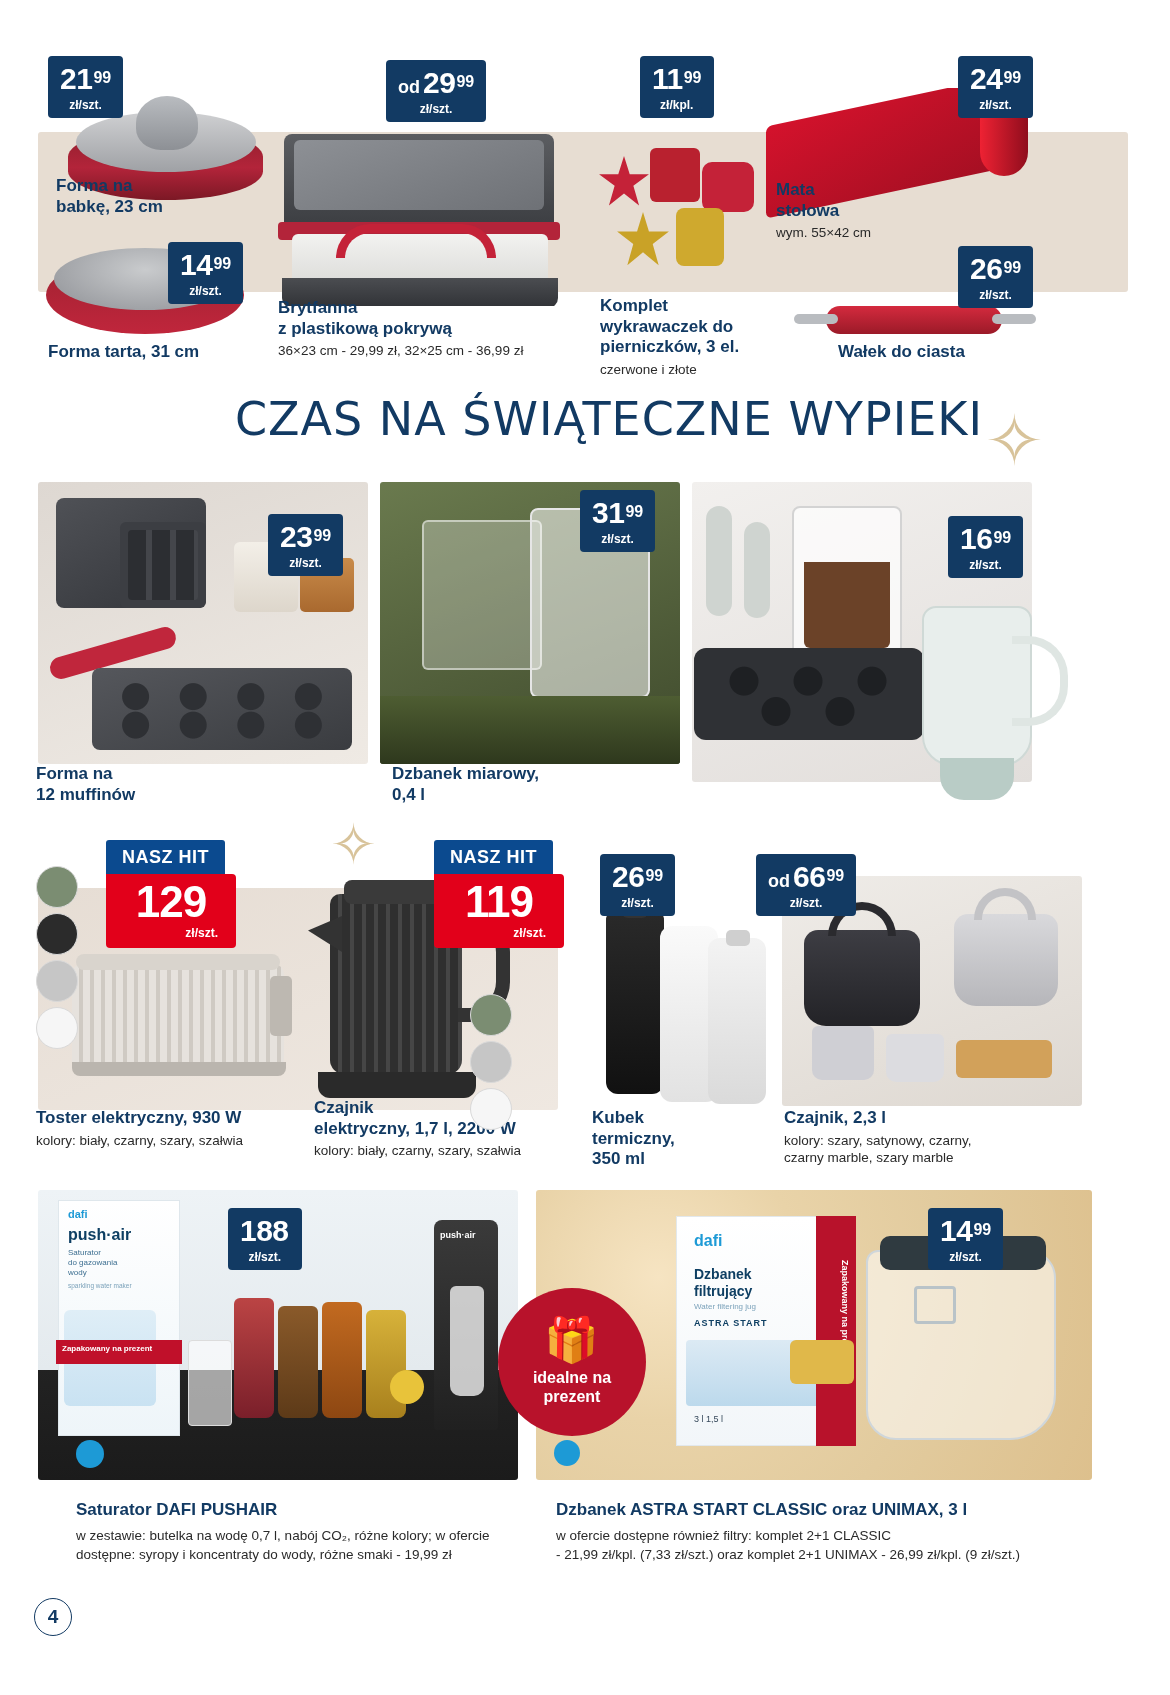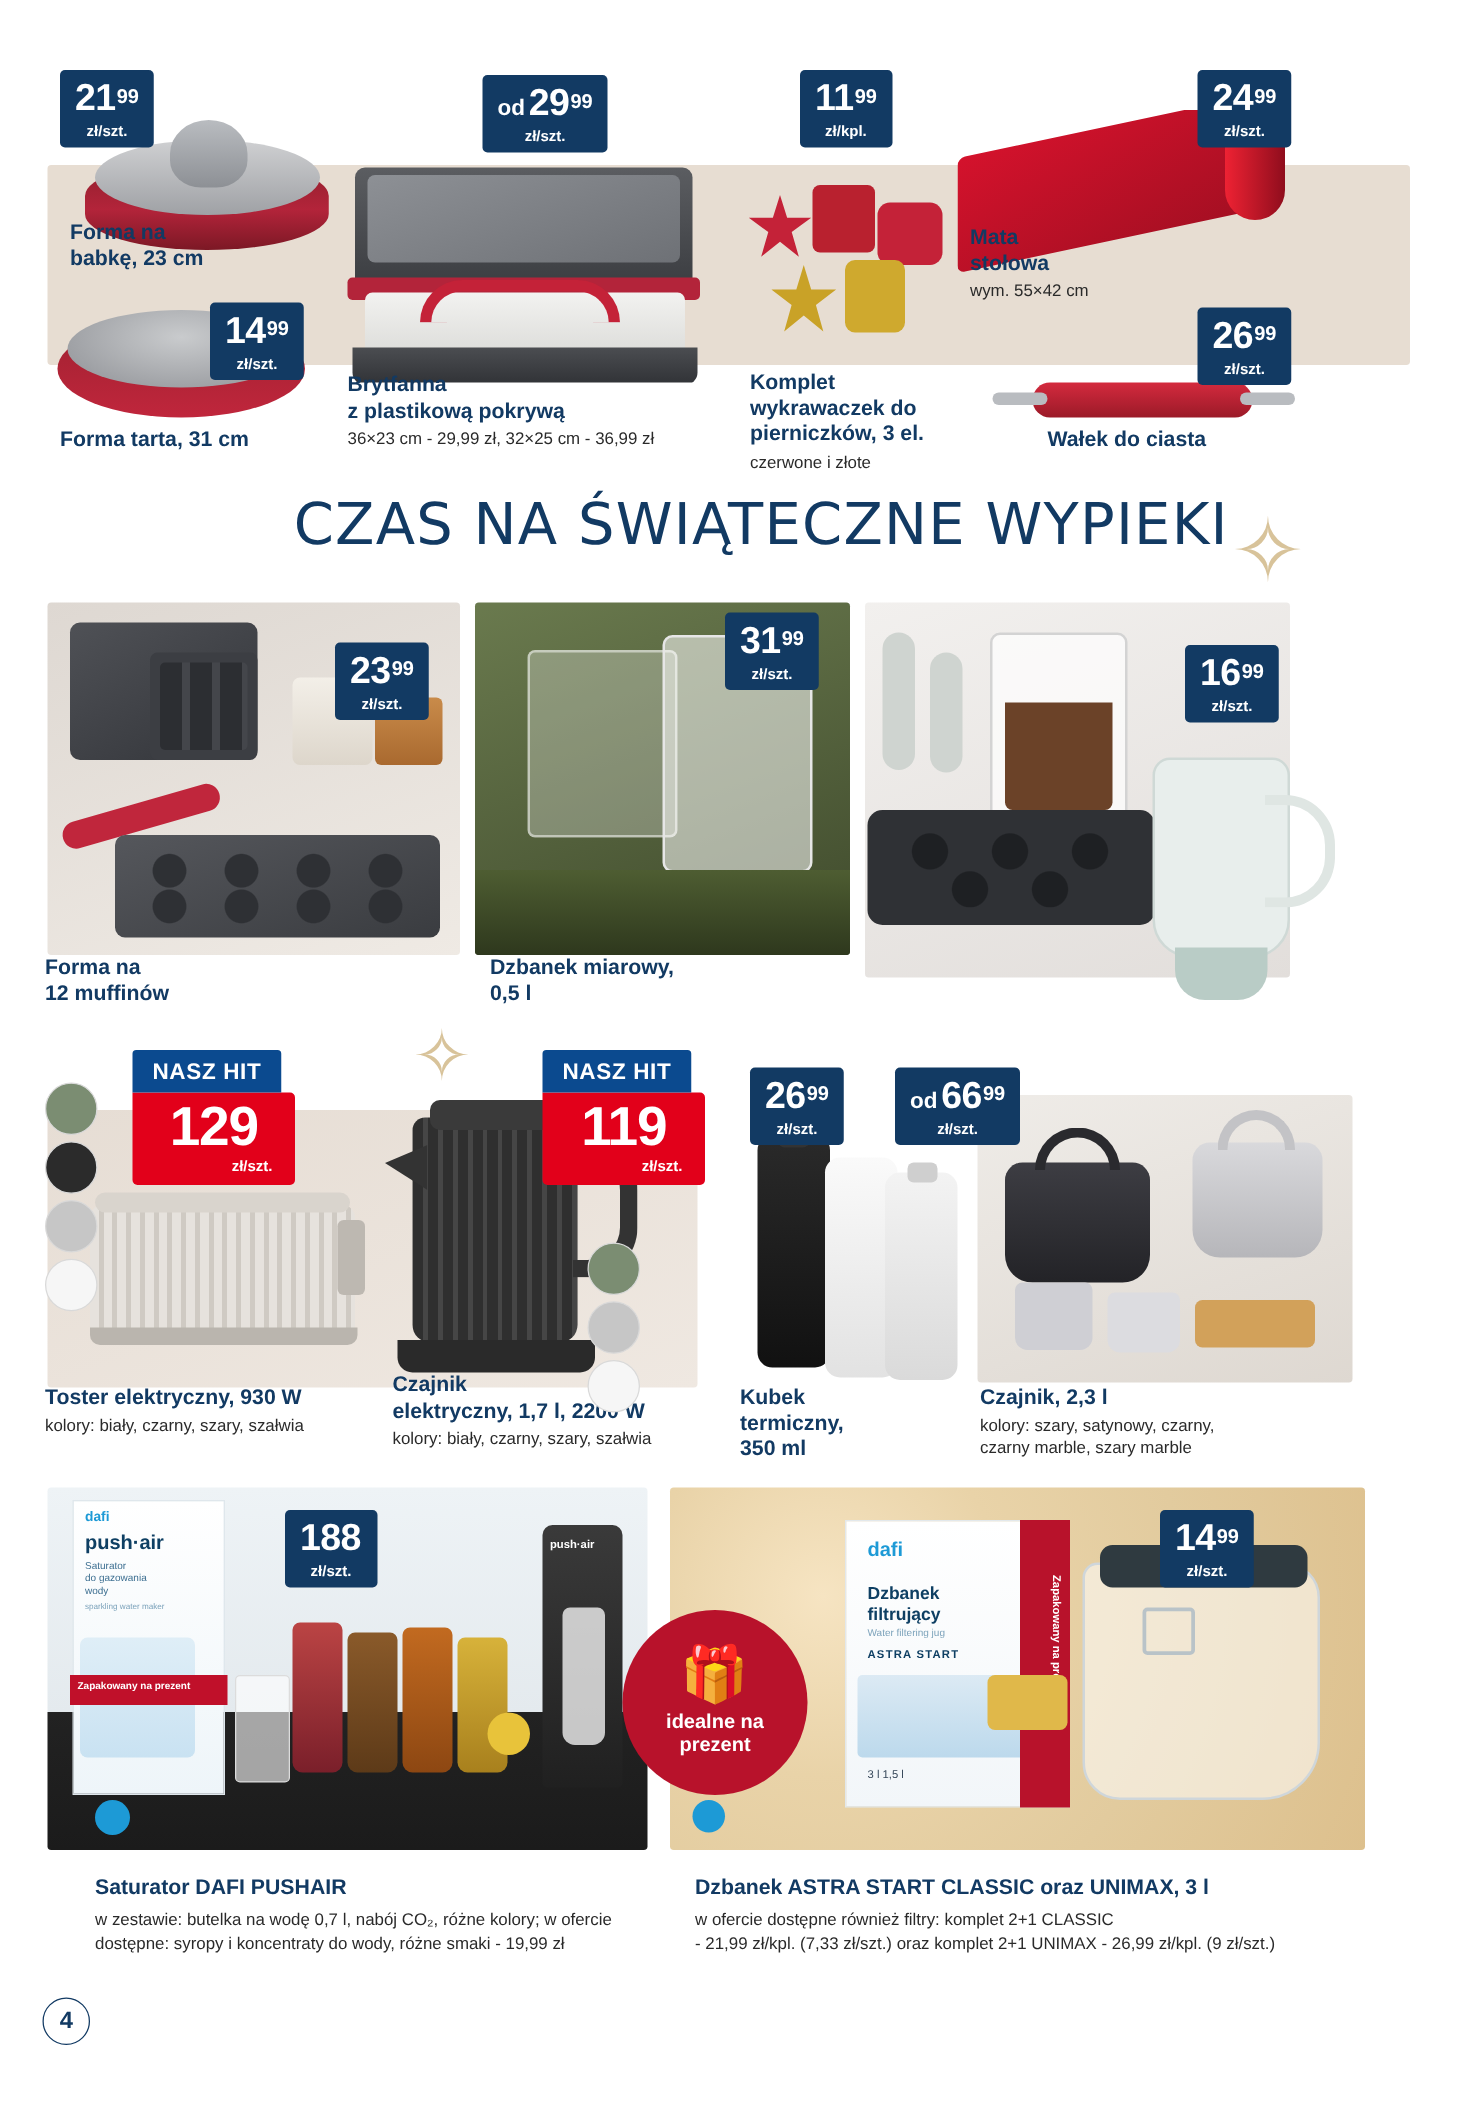--- a/index.html
+++ b/index.html
@@ -305,21 +305,21 @@
     <div><span class="main">16</span><span class="cents">99</span></div>
     <div class="unit">zł/szt.</div>
   </div>
 
   <div class="caption" style="left:36px; top:764px; width:220px;">
     <div class="title" style="white-space:pre-line;">Forma na
 12 muffinów</div>
   </div>
   <div class="caption" style="left:392px; top:764px; width:230px;">
     <div class="title" style="white-space:pre-line;">Dzbanek miarowy,
-0,5 l</div>
+0,4 l</div>
   </div>
 
   <div class="sparkle" style="left:330px; top:812px; font-size:56px;">✧</div>
 
   <div class="photo" style="left:38px; top:888px; width:520px; height:222px; background:linear-gradient(160deg,#e6ddd4,#efe8e1);border-radius:3px;"></div>
 
   <div class="swatches" style="left:36px; top:866px;">
     <div style="background:#7b8d72;"></div>
     <div style="background:#2b2b2b;"></div>
     <div style="background:#c6c6c6;"></div>
@@ -379,21 +379,21 @@
       <div class="big">119</div>
       <div class="unit">zł/szt.</div>
     </div>
   </div>
 
   <div class="pricetag" style="left:600px; top:838px;">
     <div><span class="main">26</span><span class="cents">99</span></div>
     <div class="unit">zł/szt.</div>
   </div>
 
-  <div class="pricetag" style="left:716px; top:838px;text-align:center;">
+  <div class="pricetag" style="left:756px; top:838px;text-align:center;">
     <div><span class="pre">od</span><span class="main">66</span><span class="cents">99</span></div>
     <div class="unit">zł/szt.</div>
   </div>
 
   <div class="caption" style="left:36px; top:1108px; width:280px;">
     <div class="title">Toster elektryczny, 930 W</div>
     <div class="sub">kolory: biały, czarny, szary, szałwia</div>
   </div>
 
   <div class="caption" style="left:314px; top:1098px; width:270px;">

